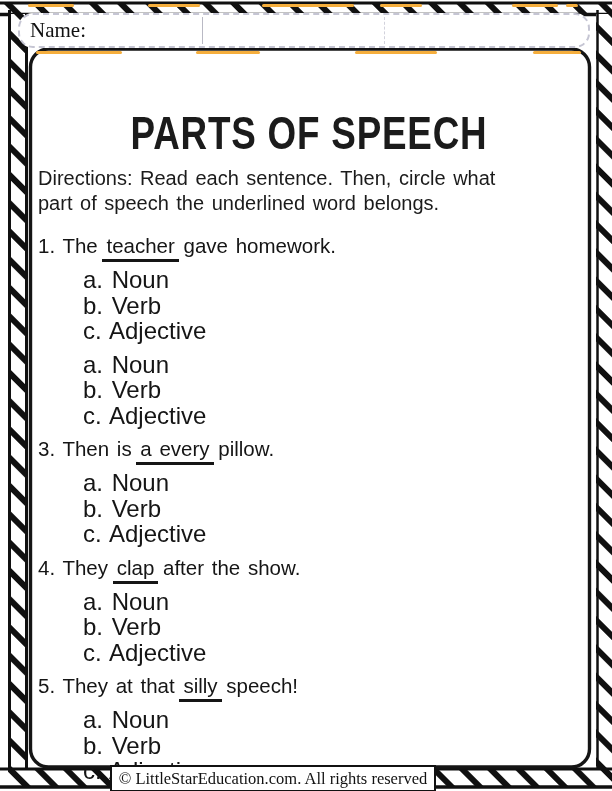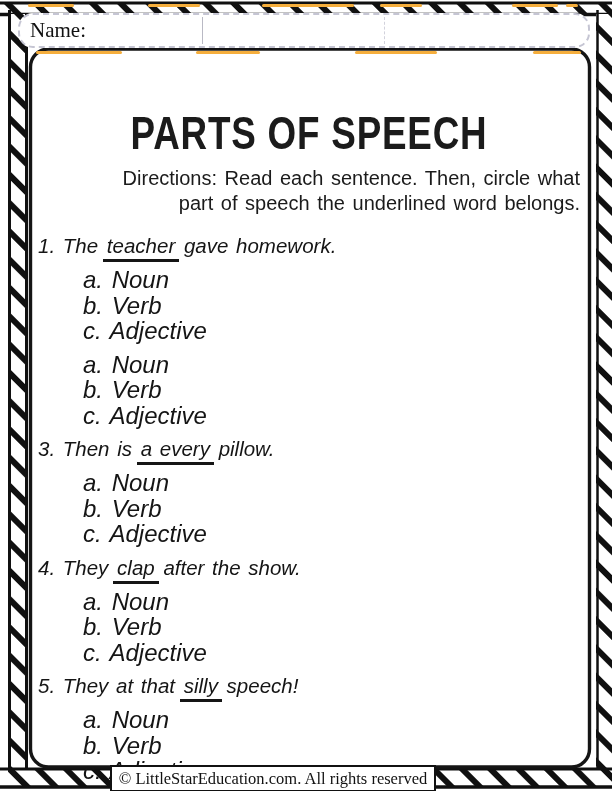--- a/index.html
+++ b/index.html
@@ -23,24 +23,24 @@
   
   .dash{position:absolute;height:3px;border-radius:2px;background:#F5AE3D;z-index:4;}
   
   .content{position:absolute;left:38px;top:68px;width:542px;z-index:2;margin-top:40px;}
   .title{
     margin:0;text-align:center;font-size:46px;font-weight:bold;
     letter-spacing:1px;transform:scaleX(0.8);transform-origin:50% 50%;
     white-space:nowrap;line-height:1;padding-top:2px;color:#1b1b1b;
   }
   .directions{
-    margin:10px 0 0;text-align:right;font-size:20px;line-height:1.26;
+    margin:10px 0 0;text-align:left;font-size:20px;line-height:1.26;
     word-spacing:2px;color:#1b1b1b;
   }
-  .questions{list-style:none;margin:17px 0 0;padding:0;font-style:italic;}
+  .questions{list-style:none;margin:17px 0 0;padding:0;}
   .question{margin:0 0 8px;}
   .sentence{font-size:20.5px;line-height:26px;word-spacing:2px;margin:0 0 5px;}
   .underlined{
     display:inline-block;border-bottom:3px solid #151515;
     padding:0 4px 2px;margin:0 -3px;line-height:22px;
   }
   .options{list-style:none;margin:0;padding:0 0 0 45px;}
   .option{font-size:24px;line-height:25.5px;word-spacing:2px;}
   
   .footer-box{

